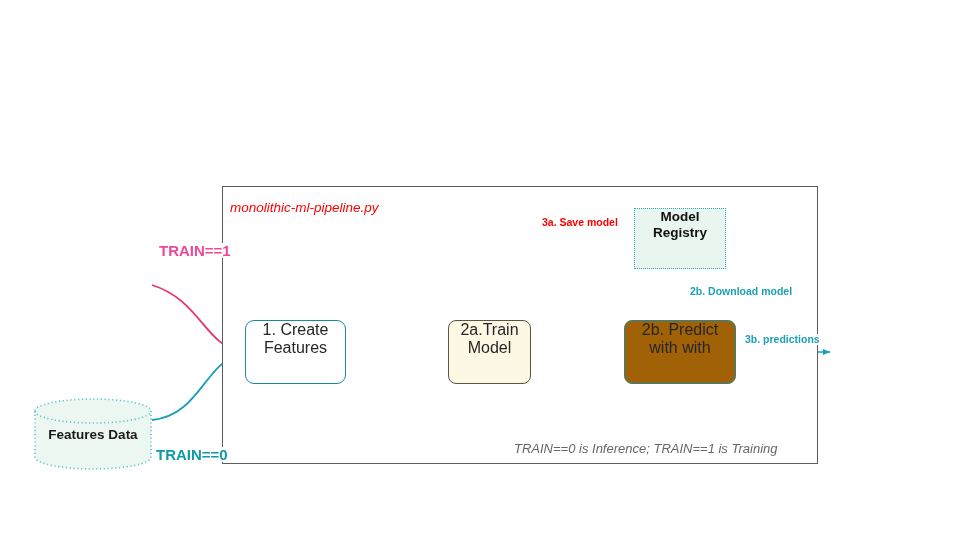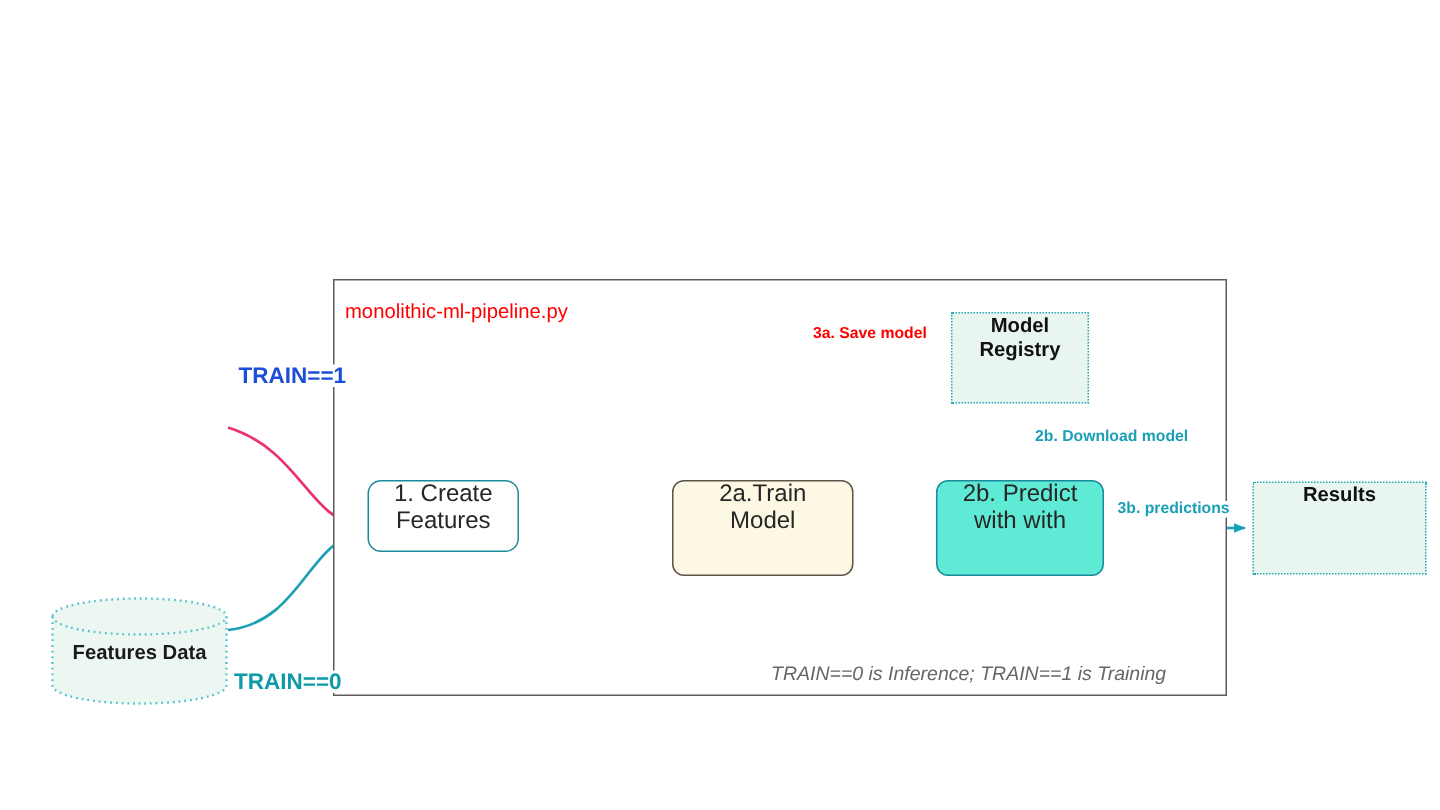--- a/index.html
+++ b/index.html
@@ -77,55 +77,56 @@
     height: 278px;
     border: 1.3px solid #5c5c5c;
     background: #ffffff;
     box-sizing: border-box;
   }
   #pipeline-title {
     position: absolute;
     left: 230px;
     top: 200px;
     font-size: 13.5px;
+    font-style: italic;
     color: #ff0000;
     white-space: nowrap;
   }
   #pipeline-footnote {
     position: absolute;
     left: 514px;
     top: 441px;
     font-size: 13px;
     font-style: italic;
     color: #666666;
     white-space: nowrap;
   }
 
   
   #node-create-features {
-    left: 245px; top: 320px; width: 101px; height: 48px;
+    left: 245px; top: 320px; width: 101px; height: 64px;
     border: 1.5px solid #1b8a9c;
     border-radius: 9px;
     background: #ffffff;
     font-size: 16px;
     color: #262626;
   }
   #node-train-model {
-    left: 448px; top: 320px; width: 121px; height: 64px;
+    left: 448px; top: 320px; width: 83px; height: 64px;
     border: 1.5px solid #5c5347;
     border-radius: 8px;
     background: #fdf8e4;
     font-size: 16px;
     color: #262626;
   }
   #node-predict-model {
     left: 624px; top: 320px; width: 112px; height: 64px;
     border: 1.5px solid #1b8a9c;
     border-radius: 8px;
-    background: #5eead4;
+    background: #a16207;
     font-size: 16px;
     color: #262626;
   }
 
   
   #node-model-registry {
     left: 634px; top: 208px; width: 92px; height: 61px;
     border: 1.6px dotted #2aa9b8;
     background: #e9f5ef;
     font-size: 13.5px;
@@ -147,21 +148,21 @@
     white-space: nowrap;
     background: #ffffff;
     line-height: 1;
   }
   .edge-label.red   { color: #ff0000; }
   .edge-label.teal  { color: #1b9fb5; }
 
   #label-train-1 {
     left: 159px; top: 243px;
     font-size: 15px; font-weight: bold;
-    color: #1d4ed8;
+    color: #ec4899;
   }
   #label-train-0 {
     left: 156px; top: 447px;
     font-size: 15px; font-weight: bold;
     color: #0e9aa7;
   }
   #label-save-model {
     left: 542px; top: 217px;
     font-size: 10.5px; font-weight: bold;
   }
@@ -243,23 +244,20 @@
     </span>
   </div>
 
   <div class="node" id="node-model-registry">
     <span class="node-label">
       <span>Model</span><br>
       <span>Registry</span>
     </span>
   </div>
 
-  <div class="node" id="node-results">
-    <span class="node-label">Results</span>
-  </div>
 
   <div class="edge-label" id="label-train-1">TRAIN==1</div>
 
   <div class="edge-label" id="label-train-0">TRAIN==0</div>
 
   <div class="edge-label red" id="label-save-model">3a. Save model</div>
 
   <div class="edge-label teal" id="label-download-model">2b. Download model</div>
 
   <div class="edge-label teal" id="label-predictions">3b. predictions</div>

